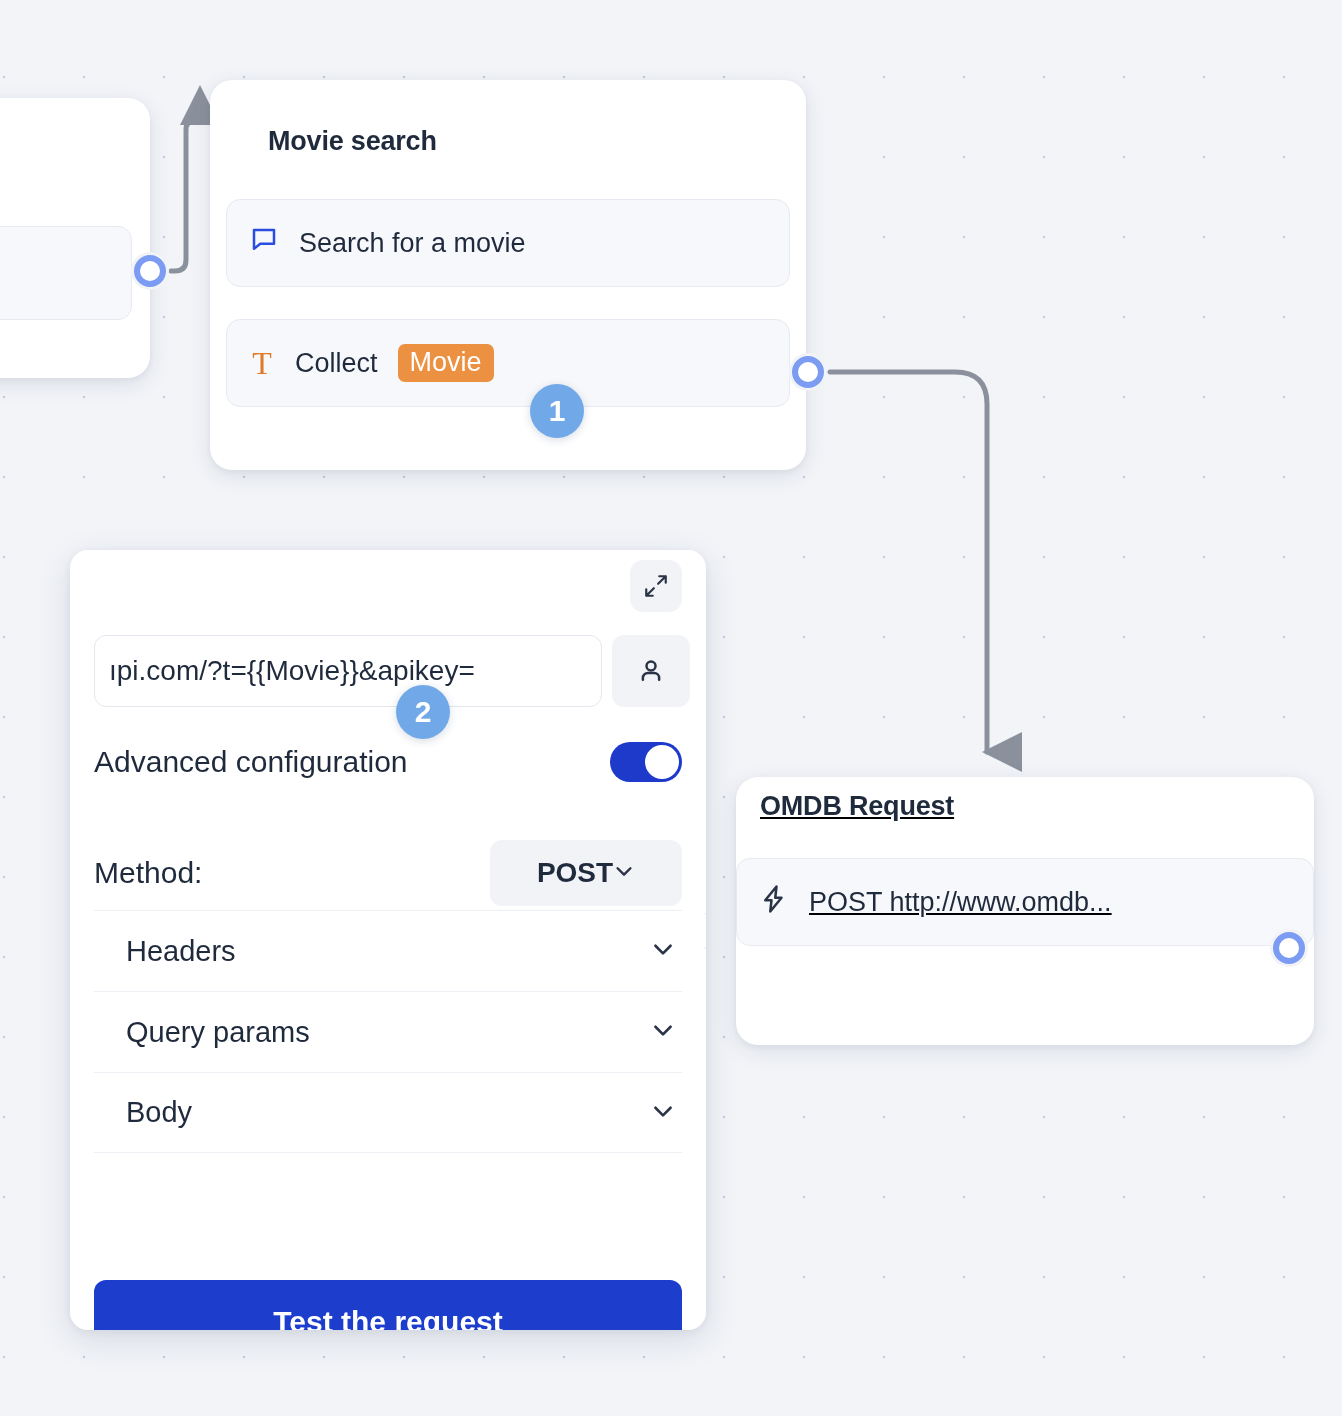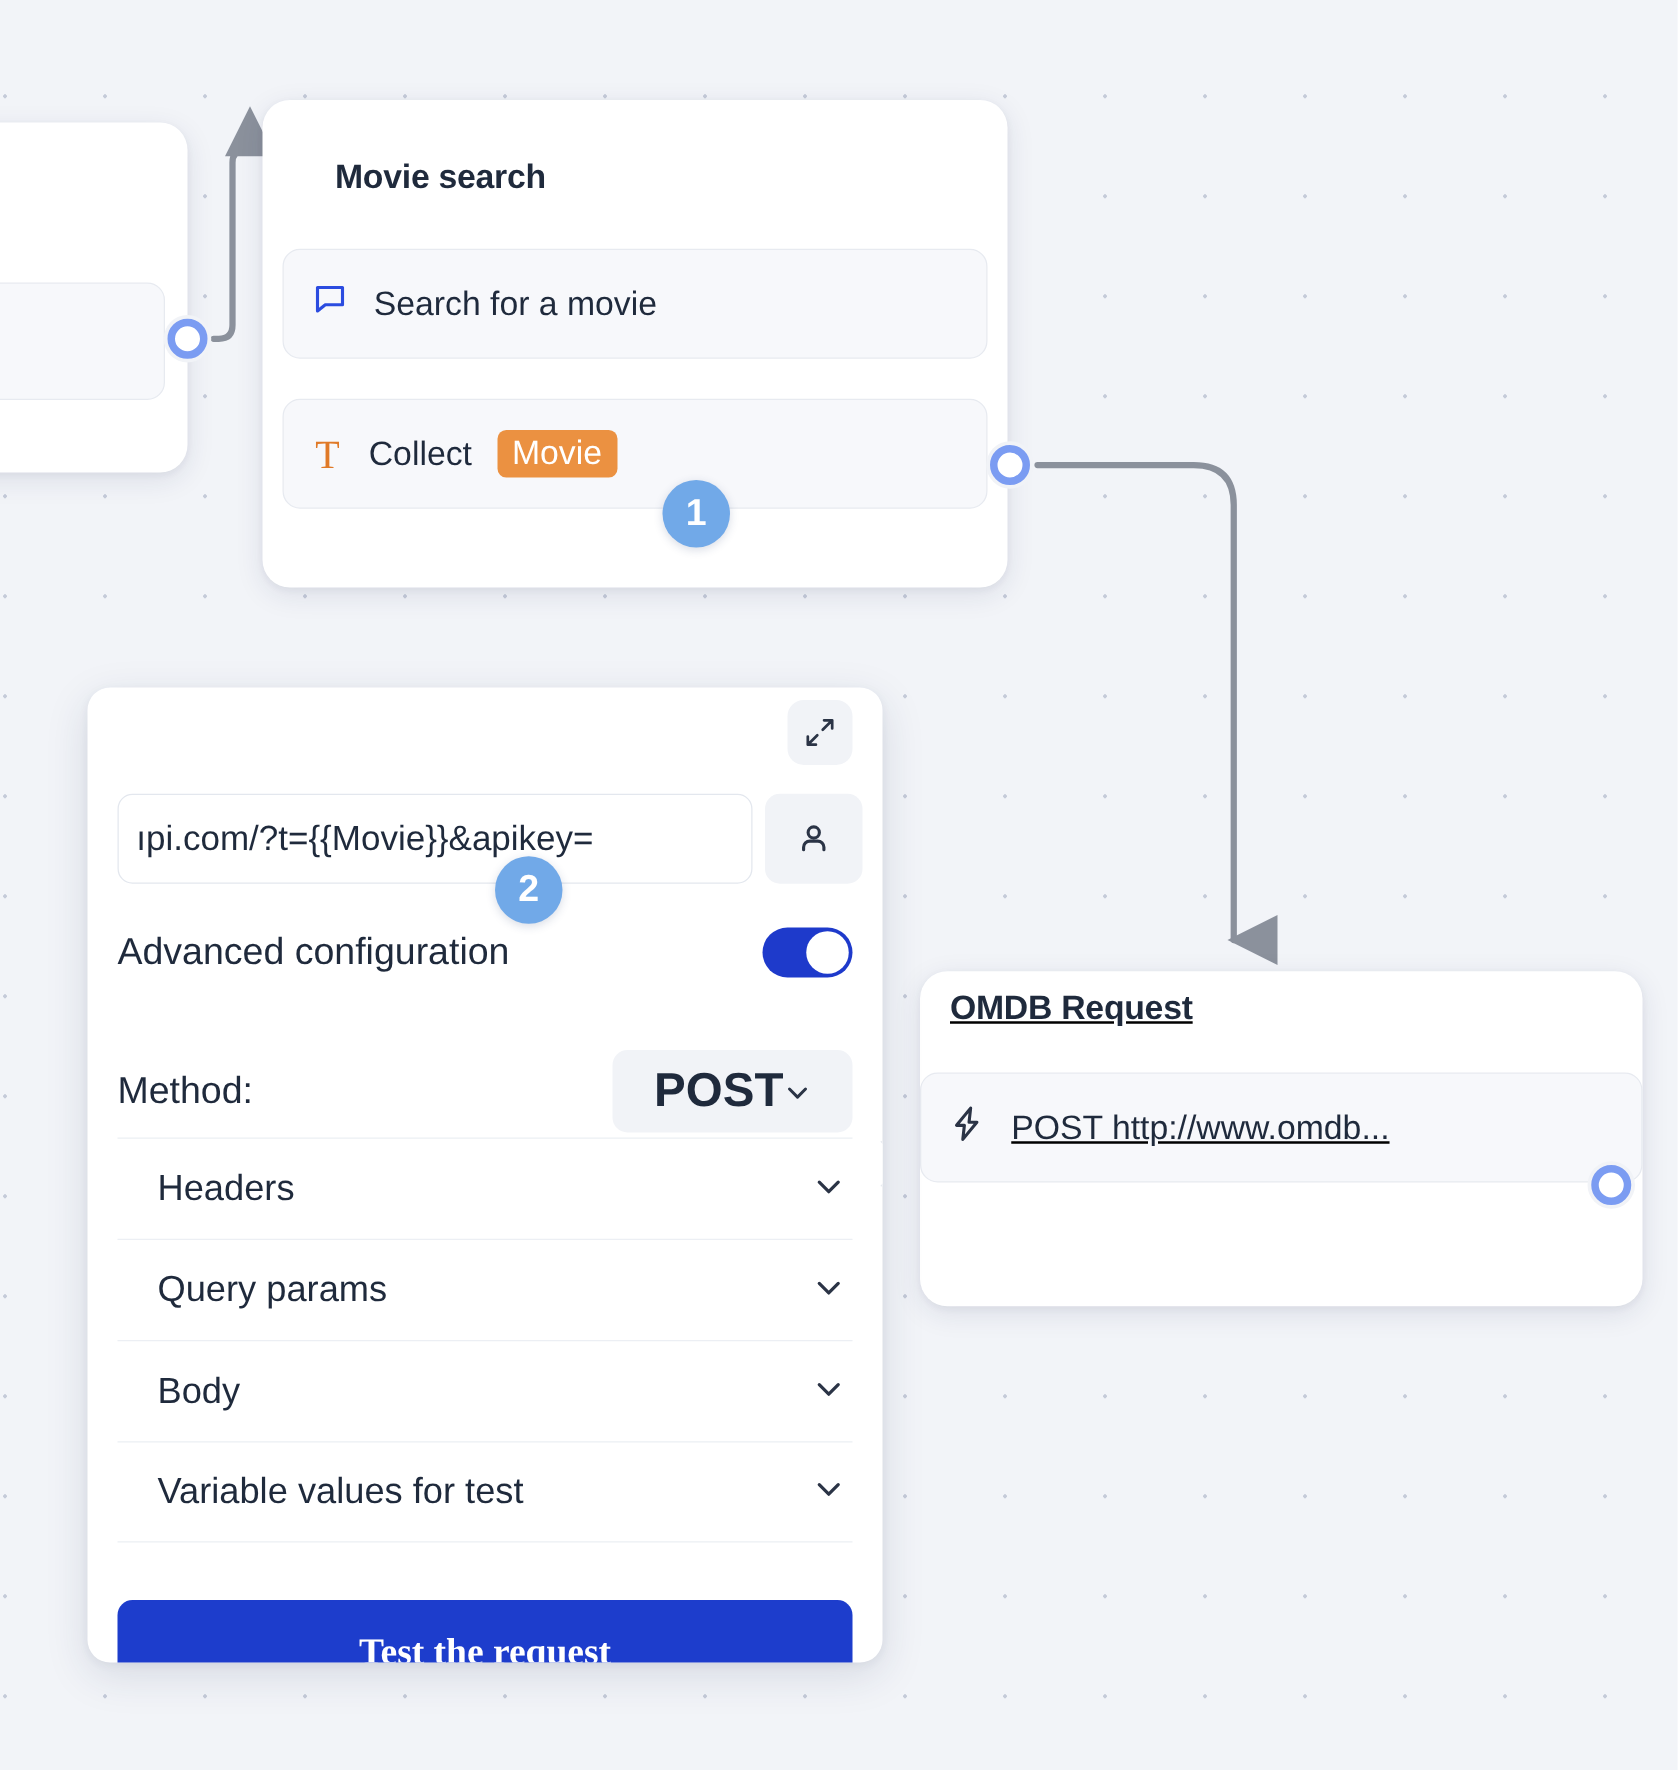--- a/index.html
+++ b/index.html
@@ -269,21 +269,21 @@
   #method-label { font-size: 30px; color: #1f2a3c; }
   #method-select {
     height: 66px;
     min-width: 192px;
     border-radius: 12px;
     background: #f1f3f7;
     display: flex;
     align-items: center;
     justify-content: center;
     padding: 0 24px;
-    font-size: 38px;
+    font-size: 28px;
     font-weight: bold;
     color: #1f2a3c;
     cursor: pointer;
   }
 
   #accordion {
     position: absolute;
     left: 24px;
     top: 360px;
     width: 588px;
@@ -303,21 +303,21 @@
   #test-btn {
     position: absolute;
     left: 24px;
     top: 730px;
     width: 588px;
     height: 84px;
     border: none;
     border-radius: 12px;
     background: #1d3dcc;
     color: #ffffff;
-    font-family: Liberation Serif, serif;
+    font-family: Liberation Sans, sans-serif;
     font-size: 30px;
     font-weight: bold;
     cursor: pointer;
   }
 </style>
 </head>
 <body>
 
 <div id="canvas">
 
@@ -437,28 +437,20 @@
 
       <div class="accordion-item">
         <span class="accordion-label">Body</span>
         <span>
           <svg width="26" height="26" viewBox="0 0 24 24" fill="none" stroke="#2b3446" stroke-width="2.4" stroke-linecap="round" stroke-linejoin="round">
               <path d="M5 9 L12 16 L19 9"></path>
             </svg>
         </span>
       </div>
 
-      <div class="accordion-item">
-        <span class="accordion-label">Variable values for test</span>
-        <span>
-          <svg width="26" height="26" viewBox="0 0 24 24" fill="none" stroke="#2b3446" stroke-width="2.4" stroke-linecap="round" stroke-linejoin="round">
-              <path d="M5 9 L12 16 L19 9"></path>
-            </svg>
-        </span>
-      </div>
 
     </div>
 
     <button id="test-btn">Test the request</button>
   </div>
 
   <div id="badge-1" class="badge">1</div>
   <div id="badge-2" class="badge">2</div>
 
 </div>

